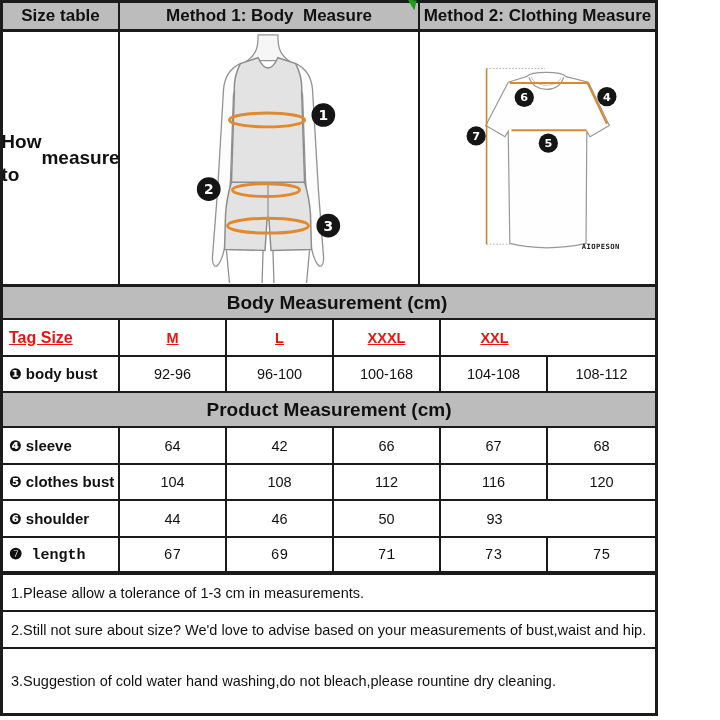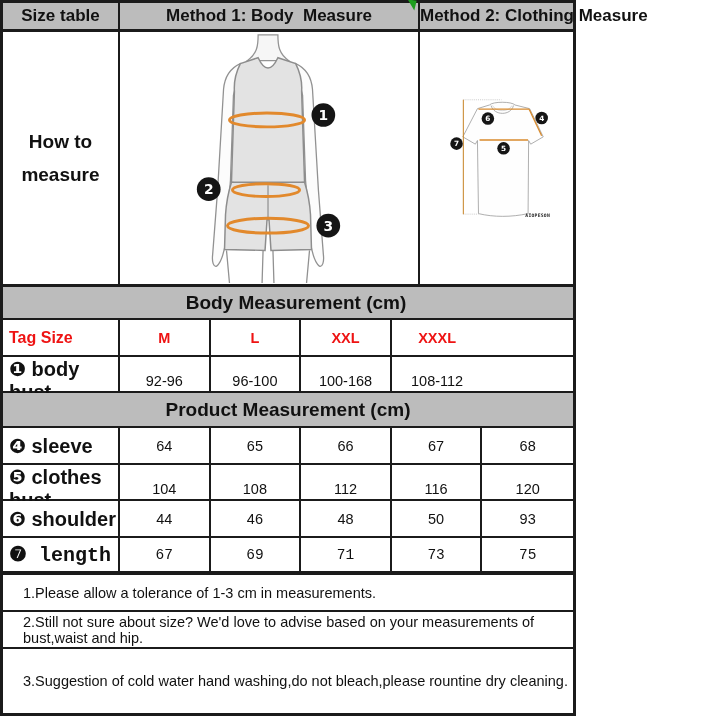--- a/index.html
+++ b/index.html
@@ -1,62 +1,62 @@
 <!DOCTYPE html>
 <html><head>
 <meta charset="utf-8">
 <style>
   * { margin:0; padding:0; box-sizing:border-box; }
   html,body { background:#ffffff; }
   body { font-family:"Liberation Sans","DejaVu Sans",sans-serif; color:#111; }
   .sheet { position:relative; width:720px; height:720px; background:#fff; overflow:hidden; }
-  .tbl { position:absolute; left:0; top:0; width:576px; height:716px;
+  .tbl { position:absolute; left:0; top:0; width:658px; height:716px;
          border:3px solid #1b1b1b; background:#fff; display:flex; flex-direction:column; }
 
   
   .row-top { display:grid; grid-template-columns:117px 300px 1fr; height:29px;
              border-bottom:3px solid #1b1b1b; background:#bcbcbc; }
   .row-top .c { display:flex; align-items:center; justify-content:center;
                 font-weight:bold; font-size:17px; white-space:pre;
                 border-right:2px solid #1b1b1b; }
   .row-top .c:last-child { border-right:none; }
 
   
   .row-diag { display:grid; grid-template-columns:117px 300px 1fr; height:255px;
               border-bottom:3px solid #1b1b1b; background:#fff; }
   .row-diag .c { border-right:2px solid #1b1b1b; position:relative; overflow:hidden; }
   .row-diag .c:last-child { border-right:none; }
-  .howto { display:flex; flex-direction:column; align-items:center; justify-content:center;
+  .howto { display:flex; align-items:center; justify-content:center;
            font-weight:bold; font-size:19px; line-height:1.75; }
   .diag svg { display:block; width:100%; height:100%; }
 
   
   .band { display:flex; align-items:center; justify-content:center; background:#bcbcbc;
           border-bottom:2px solid #1b1b1b; font-weight:bold; font-size:19px; }
   .band.b1 { height:33px;padding-left:16px; }
   .band.b2 { height:35px; }
 
   
   .mrow { display:grid; grid-template-columns:117px repeat(5,1fr);
           border-bottom:2px solid #1b1b1b; background:#fff; }
   .mrow .c { display:flex; align-items:center; justify-content:center;
              font-size:14.5px; border-right:2px solid #1b1b1b; }
   .mrow .c:last-child { border-right:none; }
   .mrow .lab { justify-content:flex-start; padding-left:6px; font-weight:bold;
-               font-size:20px; }
-  .mrow.red .c { color:#ee1313; font-weight:bold; }
+               font-size:15px; }
+  .mrow.red .c { color:#ee1313; font-weight:bold;text-decoration:underline; }
   .mrow.red .lab { font-size:16px; }
   .h37 { height:37px; } .h36 { height:36px; }
   .mrow.last { border-bottom:4px solid #1b1b1b; height:37px;font-family:Liberation Mono, monospace; }
 
   
   .note-head { height:31px; display:flex; align-items:center; justify-content:center;
                color:#e11515; font-size:16.5px; letter-spacing:.5px;
                border-bottom:2px solid #1b1b1b; background:#fff; }
-  .note-row { display:flex; align-items:center; padding-left:20px; font-size:14.5px;
+  .note-row { display:flex; align-items:center; padding-left:8px; font-size:14.5px;
               border-bottom:2px solid #1b1b1b; background:#fff; height:37px; }
   .note-row:last-child { border-bottom:none; flex:1; }
 
   
   .green-mark { position:absolute; left:407px; top:0; width:0; height:0;
                 border-top:10px solid #1e9e1e; border-left:8px solid transparent;
                 border-right:1px solid transparent; transform:rotate(8deg); }
 
   .badge-txt { font-family:"DejaVu Sans",sans-serif; font-weight:bold; font-size:14px; fill:#fff; }
   .brand-txt { font-family:"DejaVu Sans Mono",monospace; font-weight:bold; font-size:9px;
@@ -150,57 +150,57 @@
         </svg>
       </div>
     </div>
 
     <div class="band b1">Body Measurement (cm)</div>
 
     <div class="mrow red h37">
       <div class="c lab">Tag Size</div>
       <div class="c">M</div>
       <div class="c">L</div>
+      <div class="c">XXXL</div>
       <div class="c">XXL</div>
-      <div class="c">XXXL</div>
     </div>
 
     <div class="mrow h36">
       <div class="c lab">❶ body bust</div>
       <div class="c">92-96</div>
       <div class="c">96-100</div>
       <div class="c">100-168</div>
+      <div class="c">104-108</div>
       <div class="c">108-112</div>
     </div>
 
     <div class="band b2">Product Measurement (cm)</div>
 
     <div class="mrow h37">
       <div class="c lab">❹ sleeve</div>
       <div class="c">64</div>
-      <div class="c">65</div>
+      <div class="c">42</div>
       <div class="c">66</div>
       <div class="c">67</div>
       <div class="c">68</div>
     </div>
 
     <div class="mrow h36">
       <div class="c lab">❺ clothes bust</div>
       <div class="c">104</div>
       <div class="c">108</div>
       <div class="c">112</div>
       <div class="c">116</div>
       <div class="c">120</div>
     </div>
 
     <div class="mrow h37">
       <div class="c lab">❻ shoulder</div>
       <div class="c">44</div>
       <div class="c">46</div>
-      <div class="c">48</div>
       <div class="c">50</div>
       <div class="c">93</div>
     </div>
 
     <div class="mrow last">
       <div class="c lab">❼ length</div>
       <div class="c">67</div>
       <div class="c">69</div>
       <div class="c">71</div>
       <div class="c">73</div>

